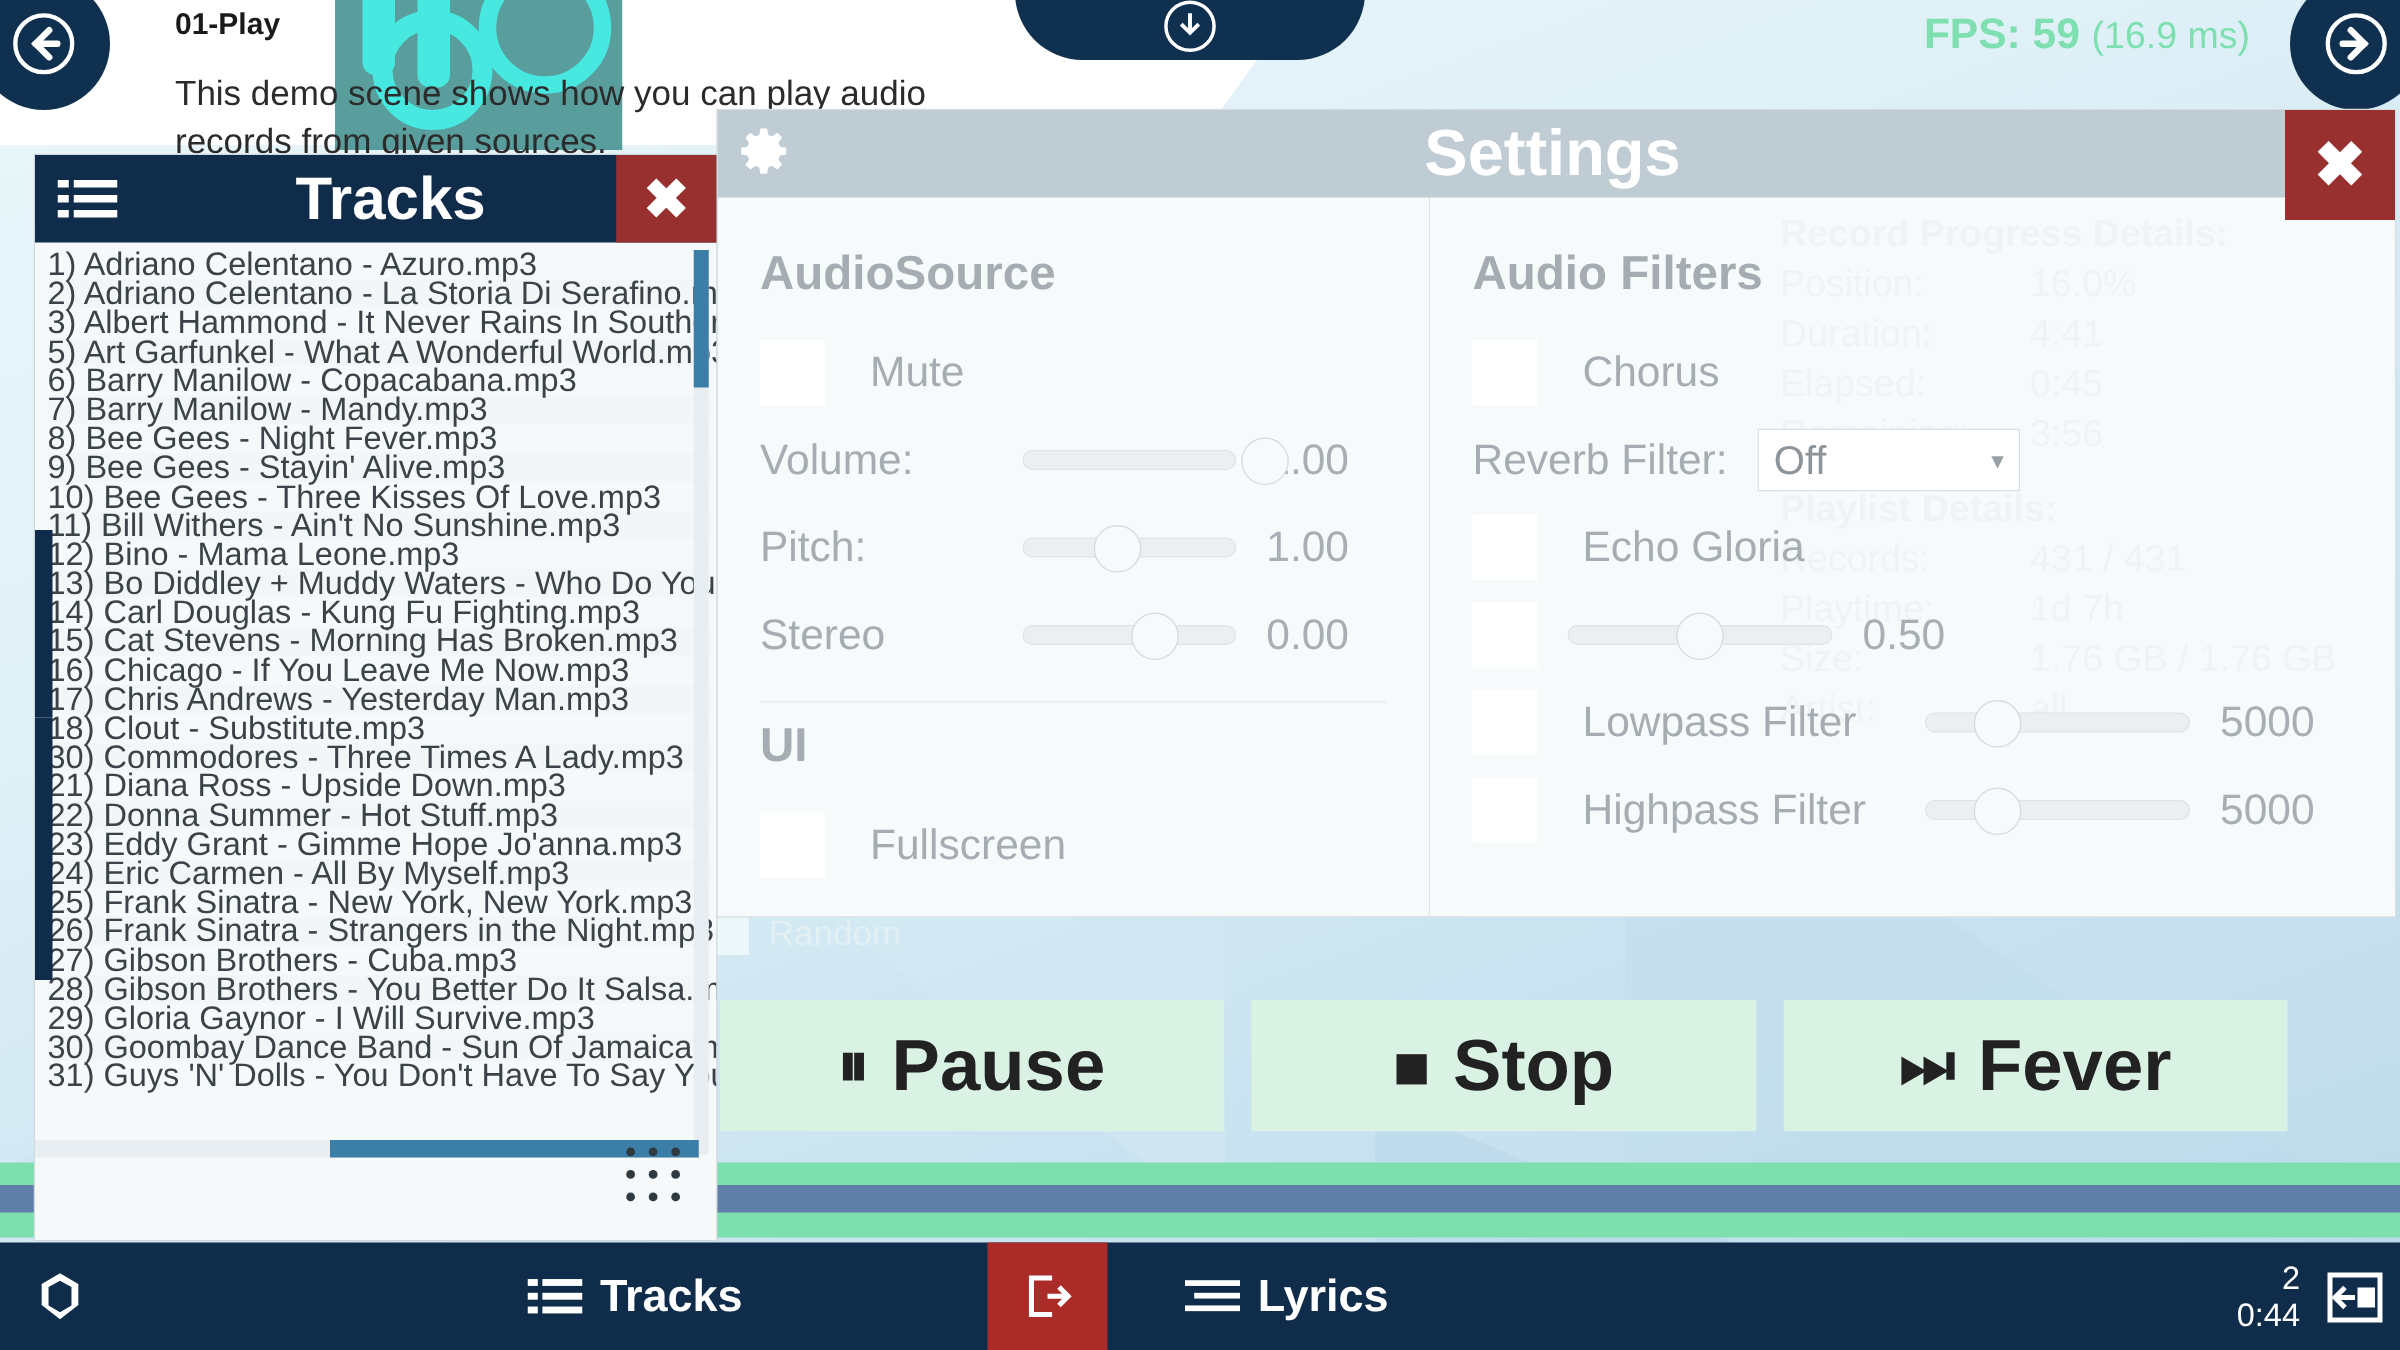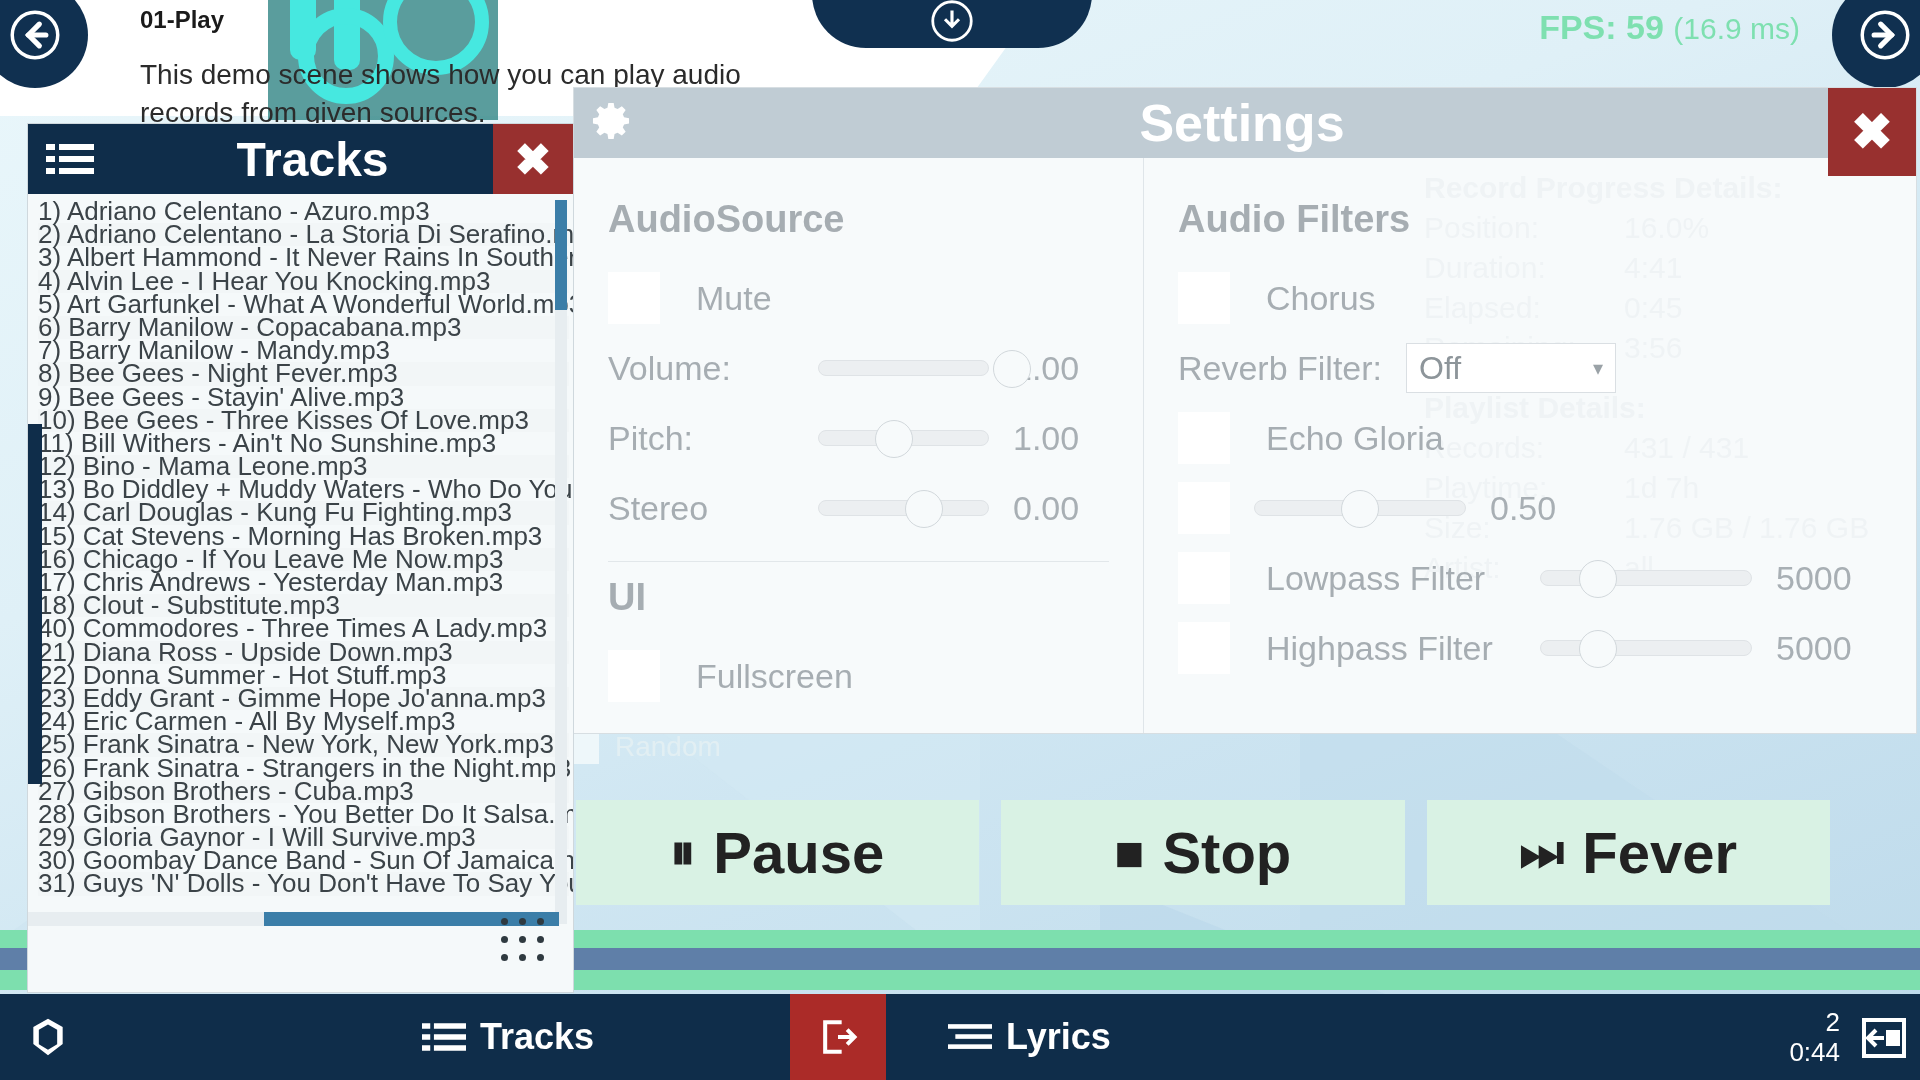--- a/index.html
+++ b/index.html
@@ -538,36 +538,35 @@
       <span class="t">Tracks</span>
       <div class="tracks-close">
         <span>✖</span>
       </div>
     </div>
 
     <div class="tracks-list" id="tracks-list">
         <div class="tr-item">1) Adriano Celentano - Azuro.mp3</div>
         <div class="tr-item">2) Adriano Celentano - La Storia Di Serafino.mp3</div>
         <div class="tr-item">3) Albert Hammond - It Never Rains In Southern California.mp3</div>
-        <div class="tr-item">4) Alvin Lee - I Hear You Knocking.mp3</div>
         <div class="tr-item">5) Art Garfunkel - What A Wonderful World.mp3</div>
         <div class="tr-item">6) Barry Manilow - Copacabana.mp3</div>
         <div class="tr-item">7) Barry Manilow - Mandy.mp3</div>
         <div class="tr-item">8) Bee Gees - Night Fever.mp3</div>
         <div class="tr-item">9) Bee Gees - Stayin' Alive.mp3</div>
         <div class="tr-item">10) Bee Gees - Three Kisses Of Love.mp3</div>
         <div class="tr-item">11) Bill Withers - Ain't No Sunshine.mp3</div>
         <div class="tr-item">12) Bino - Mama Leone.mp3</div>
         <div class="tr-item">13) Bo Diddley + Muddy Waters - Who Do You Love.mp3</div>
         <div class="tr-item">14) Carl Douglas - Kung Fu Fighting.mp3</div>
         <div class="tr-item">15) Cat Stevens - Morning Has Broken.mp3</div>
         <div class="tr-item">16) Chicago - If You Leave Me Now.mp3</div>
         <div class="tr-item">17) Chris Andrews - Yesterday Man.mp3</div>
         <div class="tr-item">18) Clout - Substitute.mp3</div>
-        <div class="tr-item">40) Commodores - Three Times A Lady.mp3</div>
+        <div class="tr-item">30) Commodores - Three Times A Lady.mp3</div>
         <div class="tr-item">21) Diana Ross - Upside Down.mp3</div>
         <div class="tr-item">22) Donna Summer - Hot Stuff.mp3</div>
         <div class="tr-item">23) Eddy Grant - Gimme Hope Jo'anna.mp3</div>
         <div class="tr-item">24) Eric Carmen - All By Myself.mp3</div>
         <div class="tr-item">25) Frank Sinatra - New York, New York.mp3</div>
         <div class="tr-item">26) Frank Sinatra - Strangers in the Night.mp3</div>
         <div class="tr-item">27) Gibson Brothers - Cuba.mp3</div>
         <div class="tr-item">28) Gibson Brothers - You Better Do It Salsa.mp3</div>
         <div class="tr-item">29) Gloria Gaynor - I Will Survive.mp3</div>
         <div class="tr-item">30) Goombay Dance Band - Sun Of Jamaica.mp3</div>

